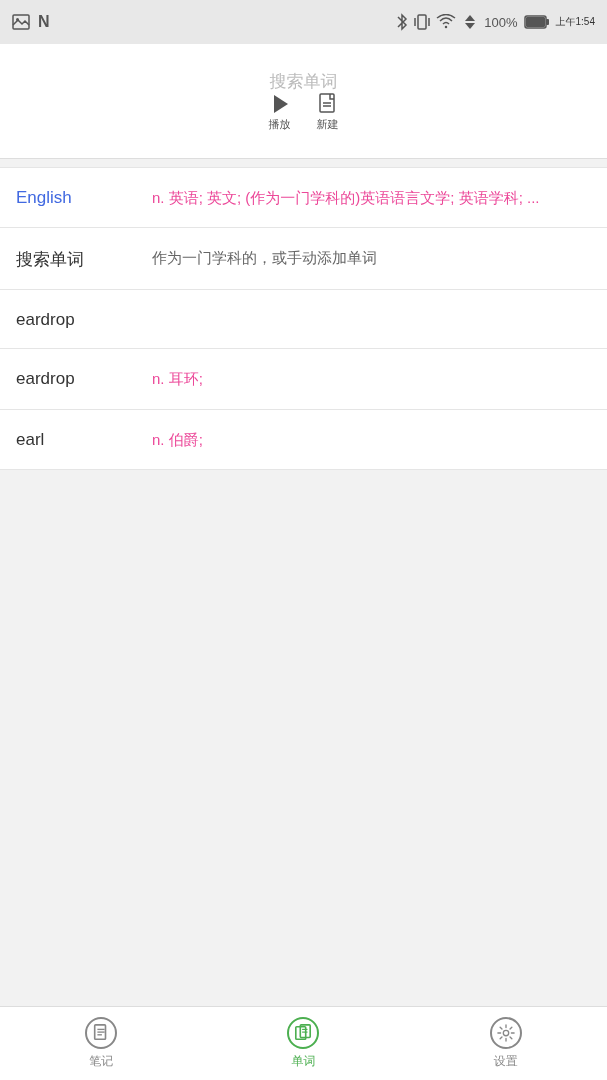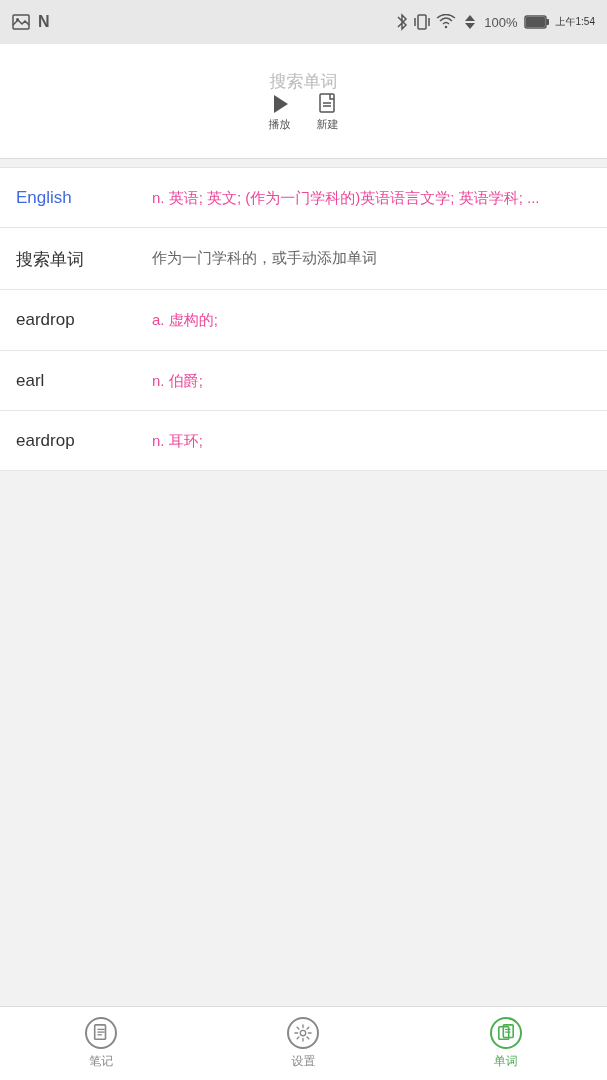--- a/index.html
+++ b/index.html
@@ -237,62 +237,61 @@
     <div class="word-definition">n. 英语; 英文; (作为一门学科的)英语语言文学; 英语学科; ...</div>
   </div>
 
   <div class="word-item">
     <div class="word-term">搜索单词</div>
     <div class="word-definition mode-text">作为一门学科的，或手动添加单词</div>
   </div>
 
   <div class="word-item">
     <div class="word-term">eardrop</div>
-    <div class="word-definition">a. 虚构的;</div>
+  </div>
+
+  <div class="word-item">
+    <div class="word-term">eardrop</div>
+    <div class="word-definition">n. 耳环;</div>
   </div>
 
   <div class="word-item">
     <div class="word-term">earl</div>
     <div class="word-definition">n. 伯爵;</div>
-  </div>
-
-  <div class="word-item">
-    <div class="word-term">eardrop</div>
-    <div class="word-definition">n. 耳环;</div>
   </div>
 </div>
 
 <div class="bottom-nav">
 
   <div class="nav-item">
     <div class="nav-icon">
       <svg width="18" height="18" viewBox="0 0 20 20">
         <rect x="3" y="1" width="12" height="16" rx="1" fill="none" stroke="#888" stroke-width="1.8"></rect>
         <line x1="6" y1="6" x2="14" y2="6" stroke="#888" stroke-width="1.5"></line>
         <line x1="6" y1="9" x2="14" y2="9" stroke="#888" stroke-width="1.5"></line>
         <line x1="6" y1="12" x2="11" y2="12" stroke="#888" stroke-width="1.5"></line>
       </svg>
     </div>
     <span class="nav-label">笔记</span>
   </div>
 
   <div class="nav-item">
-    <div class="nav-icon">
-      <svg width="18" height="18" viewBox="0 0 20 20">
-        <circle cx="10" cy="10" r="3" fill="none" stroke="#888" stroke-width="1.5"></circle>
-        <path d="M10,1 L10,4 M10,16 L10,19 M1,10 L4,10 M16,10 L19,10 M3.5,3.5 L5.5,5.5 M14.5,14.5 L16.5,16.5 M16.5,3.5 L14.5,5.5 M5.5,14.5 L3.5,16.5" stroke="#888" stroke-width="1.5" stroke-linecap="round"></path>
-      </svg>
-    </div>
-    <span class="nav-label">设置</span>
-  </div>
-
-  <div class="nav-item">
     <div class="nav-icon active">
       <svg width="18" height="18" viewBox="0 0 20 20">
         <rect x="2" y="3" width="11" height="14" rx="1" fill="none" stroke="#4caf50" stroke-width="1.8"></rect>
         <rect x="7" y="1" width="11" height="14" rx="1" fill="none" stroke="#4caf50" stroke-width="1.8"></rect>
         <line x1="9" y1="6" x2="15" y2="6" stroke="#4caf50" stroke-width="1.3"></line>
         <line x1="9" y1="9" x2="15" y2="9" stroke="#4caf50" stroke-width="1.3"></line>
       </svg>
     </div>
     <span class="nav-label active">单词</span>
   </div>
+
+  <div class="nav-item">
+    <div class="nav-icon">
+      <svg width="18" height="18" viewBox="0 0 20 20">
+        <circle cx="10" cy="10" r="3" fill="none" stroke="#888" stroke-width="1.5"></circle>
+        <path d="M10,1 L10,4 M10,16 L10,19 M1,10 L4,10 M16,10 L19,10 M3.5,3.5 L5.5,5.5 M14.5,14.5 L16.5,16.5 M16.5,3.5 L14.5,5.5 M5.5,14.5 L3.5,16.5" stroke="#888" stroke-width="1.5" stroke-linecap="round"></path>
+      </svg>
+    </div>
+    <span class="nav-label">设置</span>
+  </div>
 </div>
 
 </body></html>

